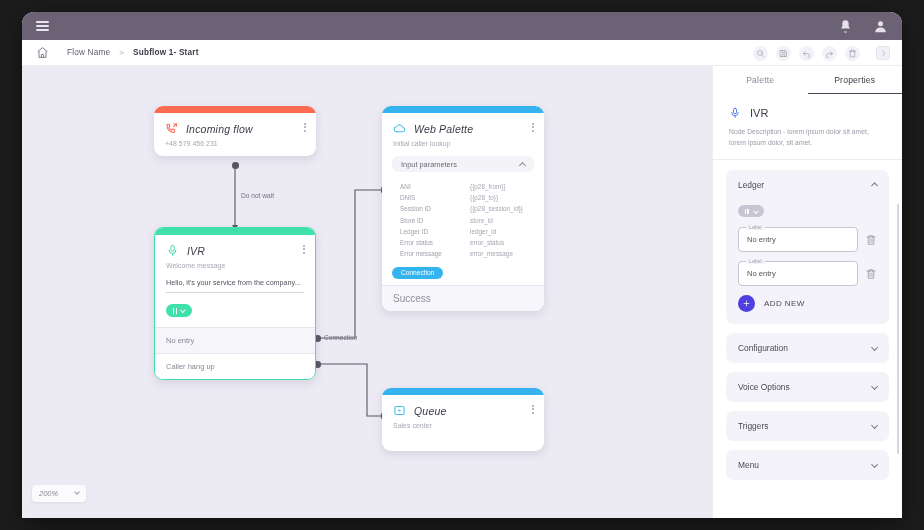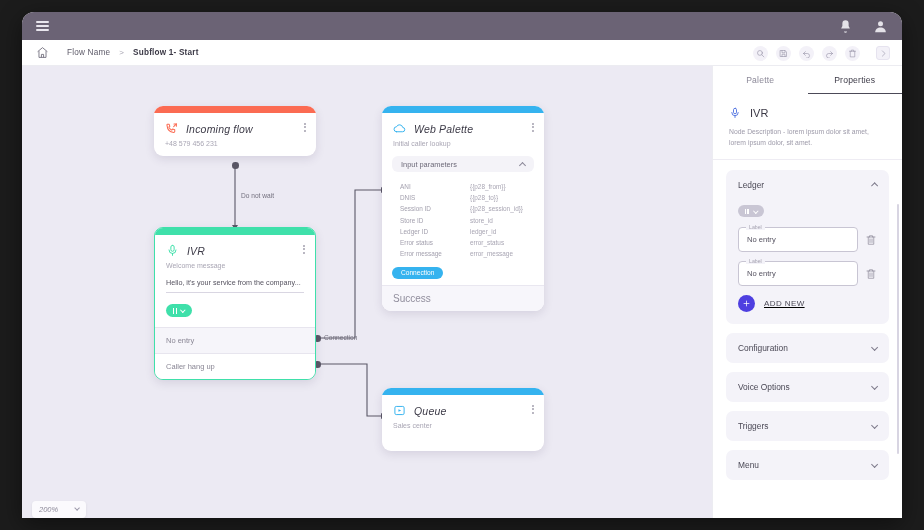--- a/index.html
+++ b/index.html
@@ -65,21 +65,21 @@
   .body { display: flex; height: 452px; }
 
   
   .canvas {
     position: relative;
     flex: 1;
     background: #eceaf3;
     overflow: hidden;
   }
   .zoomctl {
-    position: absolute; left: 10px; bottom: 0;
+    position: absolute; left: 10px; bottom: 16px;
     background: #fbfafd; border-radius: 4px;
     height: 17px; padding: 0 7px;
     display: flex; align-items: center; gap: 17px;
     font-size: 7.5px; color: #8b8898;
     box-shadow: 0 1px 3px rgba(0,0,0,.08);
     cursor: pointer;
     font-style: italic;
   }
   .zoomctl .chev { border: solid #9d9aab; border-width: 0 1.1px 1.1px 0; padding: 1.6px; transform: rotate(45deg); margin-bottom: 2px;}
 
@@ -197,21 +197,21 @@
     display: flex; align-items: center; padding: 0 8px;
   }
   .field .flabel {
     position: absolute; top: -4px; left: 7px;
     background: #f4f3f9; padding: 0 3px;
     font-size: 5.2px; color: #a5a2b1;
   }
   .field .fval { font-size: 7.6px; color: #54515f; }
   .trash { width: 12px; height: 14px; cursor: pointer; flex: 0 0 12px; }
   .trash svg { width:100%; height:100%; display:block; fill:none; stroke:#8b8898; stroke-width:1.4; stroke-linecap:round; stroke-linejoin:round; }
-  .addnew { display: flex; align-items: center; gap: 9px; cursor: pointer; margin-top: 2px; text-decoration: underline; }
+  .addnew { display: flex; align-items: center; gap: 9px; cursor: pointer; margin-top: 2px; }
   .plusbtn {
     width: 17px; height: 17px; border-radius: 50%;
     background: #4e3fe0; display:flex; align-items:center; justify-content:center;
   }
   .plusbtn svg { width: 9px; height: 9px; display:block; stroke:#fff; stroke-width:2; stroke-linecap:round; }
   .addnew span { font-size: 8px; color: #4b4956; letter-spacing: .4px; }
   .pscrollbar {
     position: absolute; right: 3px; top: 44px;
     width: 2.5px; height: 250px; border-radius: 2px; background: #d8d5e2;
   }

